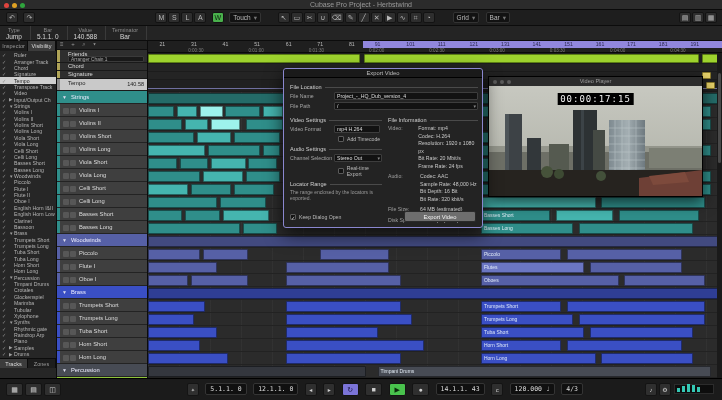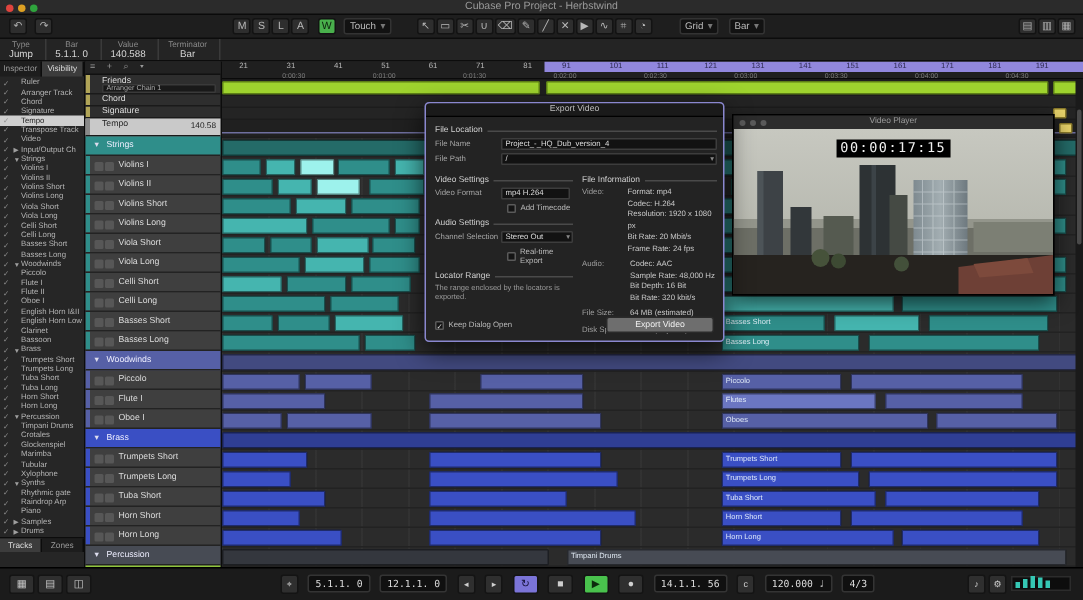--- a/index.html
+++ b/index.html
@@ -889,18 +889,18 @@
   <span style="display:inline-block;width:115px"></span>
   <span class="tr-btn small">⌖</span>
   <span class="tr-field">5.1.1. 0</span>
   <span class="tr-field">12.1.1. 0</span>
   <span class="tr-btn small">◂</span>
   <span class="tr-btn small">▸</span>
   <span class="tr-btn cycle">↻</span>
   <span class="tr-btn">■</span>
   <span class="tr-btn play">▶</span>
   <span class="tr-btn">●</span>
-  <span class="tr-field">14.1.1. 56</span>
+  <span class="tr-field">14.1.1. 43</span>
   <span class="tr-btn small">c</span>
   <span class="tr-field"><span>120.000</span> <span>♩</span></span>
   <span class="tr-field">4/3</span>
   <span style="position:absolute;right:6px;top:0" id="tr-right"><span class="tr-btn small">♪</span><span class="tr-btn small">⚙</span><span id="meter"><span class="mbar" style="left: 2px; height: 4px;"></span><span class="mbar" style="left: 7px; height: 6px;"></span><span class="mbar" style="left: 12px; height: 8px;"></span><span class="mbar" style="left: 17px; height: 7px;"></span><span class="mbar" style="left: 22px; height: 5px;"></span></span></span>
 </div>
 
 </body></html>

